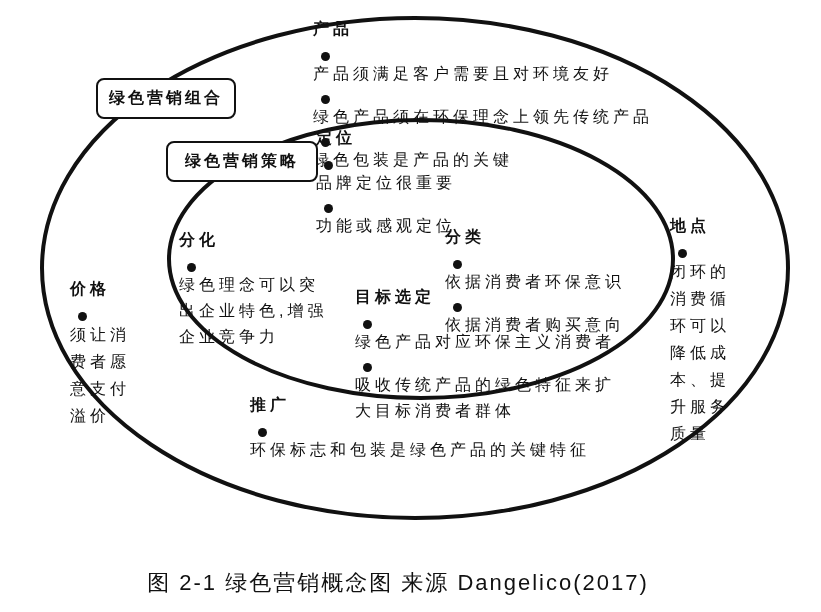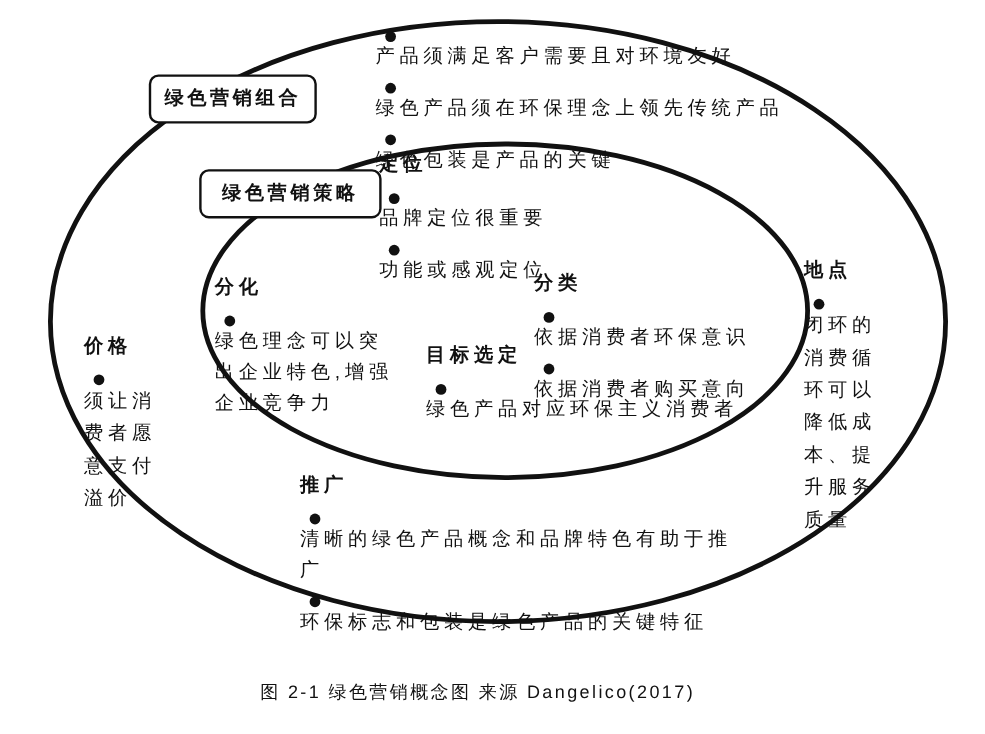--- a/index.html
+++ b/index.html
@@ -32,40 +32,40 @@
     position: absolute; z-index: 4;
     background: #ffffff;
     border: 2.5px solid #111111; border-radius: 8px;
     display: flex; align-items: center; justify-content: center;
     font-size: 16px; font-weight: bold; letter-spacing: 3px;
     box-sizing: border-box;
   }
   .caption {
     position: absolute; z-index: 3;
     top: 568px; left: 398px; transform: translateX(-50%);
-    font-size: 15px; letter-spacing: 2px; white-space: nowrap;
+    font-size: 22px; letter-spacing: 2px; white-space: nowrap;
     font-weight: 500;
   }
   
   #sec-product        { left: 313px; top: 16px;  width: 360px; }
   #sec-positioning    { left: 316px; top: 125px; width: 300px; }
   #sec-differentiation{ left: 179px; top: 227px; width: 200px; }
   #sec-differentiation .btext { width: 152px; }
   #sec-segmentation   { left: 445px; top: 224px; width: 250px; }
   #sec-targeting      { left: 355px; top: 284px; width: 330px; }
   #sec-targeting .btext { width: 272px; }
   #sec-price          { left: 70px;  top: 276px; width: 130px; }
   #sec-price .btext   { width: 72px; line-height: 27px; }
   #sec-price .dot     { margin-right: 16px; }
   #sec-place          { left: 670px; top: 213px; width: 130px; }
   #sec-place .btext   { width: 72px; line-height: 27px; }
   #sec-place .dot     { margin-right: 16px; }
   #sec-promotion      { left: 250px; top: 392px; width: 430px; }
   #sec-promotion .btext { width: 370px; }
-  #box-mix      { left: 96px;  top: 62px;  width: 140px; height: 41px; margin-left: 28px; }
+  #box-mix      { left: 96px;  top: 78px;  width: 140px; height: 41px; }
   #box-strategy { left: 166px; top: 141px; width: 152px; height: 41px; }
 </style>
 </head>
 <body>
 
 <div class="canvas">
 
   <svg class="rings" width="821" height="612" viewBox="0 0 821 612">
     <ellipse cx="415" cy="268" rx="373" ry="250" fill="none" stroke="#111111" stroke-width="4"></ellipse>
     <ellipse cx="421" cy="259" rx="252" ry="139" fill="none" stroke="#111111" stroke-width="4"></ellipse>
@@ -73,20 +73,21 @@
 
   <div id="box-mix" class="tag-box">
     <span>绿色营销组合</span>
   </div>
 
   <div id="box-strategy" class="tag-box">
     <span>绿色营销策略</span>
   </div>
 
   <div id="sec-product" class="section">
+    <div class="sec-title">产品</div>
     <div class="bullets">
       <div class="bullet">
         <span class="dot"></span>
         <span class="btext">产品须满足客户需要且对环境友好</span>
       </div>
       <div class="bullet">
         <span class="dot"></span>
         <span class="btext">绿色产品须在环保理念上领先传统产品</span>
       </div>
       <div class="bullet">
@@ -134,20 +135,24 @@
     </div>
   </div>
 
   <div id="sec-targeting" class="section">
     <div class="sec-title">目标选定</div>
     <div class="bullets">
       <div class="bullet">
         <span class="dot"></span>
         <span class="btext">绿色产品对应环保主义消费者</span>
       </div>
+      <div class="bullet">
+        <span class="dot"></span>
+        <span class="btext">吸收传统产品的绿色特征来扩大目标消费者群体</span>
+      </div>
     </div>
   </div>
 
   <div id="sec-price" class="section">
     <div class="sec-title">价格</div>
     <div class="bullets">
       <div class="bullet">
         <span class="dot"></span>
         <span class="btext">须让消费者愿意支付溢价</span>
       </div>
@@ -162,24 +167,20 @@
         <span class="btext">闭环的消费循环可以降低成本、提升服务质量</span>
       </div>
     </div>
   </div>
 
   <div id="sec-promotion" class="section">
     <div class="sec-title">推广</div>
     <div class="bullets">
       <div class="bullet">
         <span class="dot"></span>
-        <span class="btext">清晰的绿色产品概念和品牌特色有助于推广</span>
-      </div>
-      <div class="bullet">
-        <span class="dot"></span>
         <span class="btext">环保标志和包装是绿色产品的关键特征</span>
       </div>
     </div>
   </div>
 
   <div class="caption">图 2-1 绿色营销概念图 来源 Dangelico(2017)</div>
 
 </div>
 
 </body></html>

